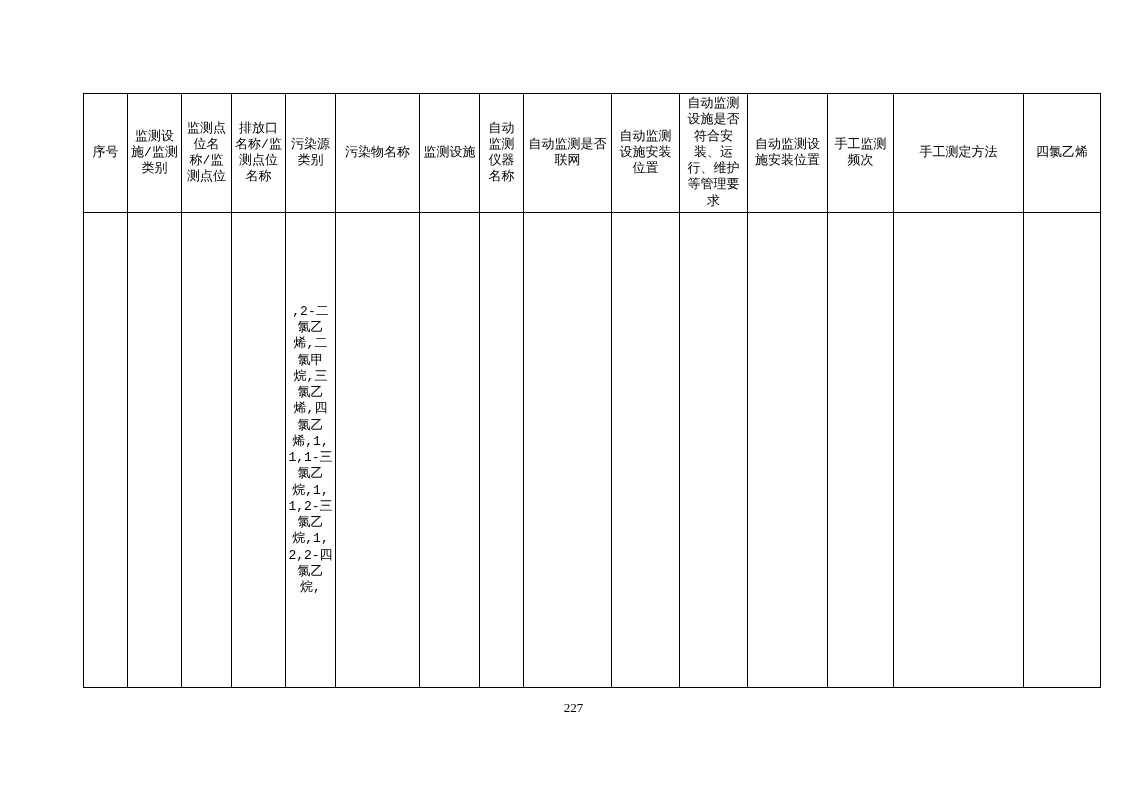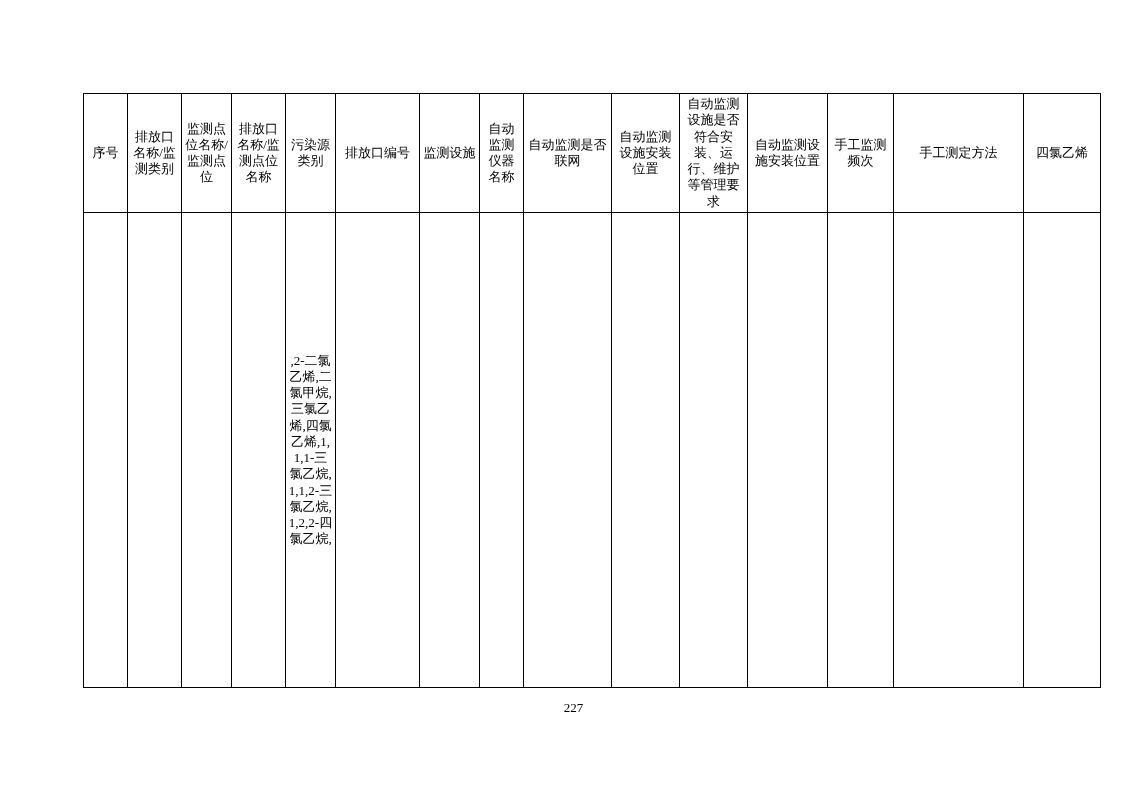--- a/index.html
+++ b/index.html
@@ -35,21 +35,21 @@
     width: 957px;
   }
   table.monitor-table th,
   table.monitor-table td {
     border: 1px solid #000000;
     vertical-align: middle;
     text-align: center;
     padding: 2px 2px;
     font-size: 13px;
     line-height: 1.25;
-    font-family: Liberation Serif, serif;
+    font-family: Liberation Mono, monospace;
   }
   table.monitor-table th {
     font-weight: normal;
     height: 114px;
   }
   
   col.c0 { width: 44px; }
   col.c1 { width: 54px; }
   col.c2 { width: 50px; }
   col.c3 { width: 54px; }
@@ -116,33 +116,33 @@
           <col class="c12">
           <col class="c13">
           <col class="c14">
       </colgroup>
       <thead>
         <tr>
           <th>
               <span class="hdr-tight">序号</span>
             </th>
           <th>
-              <span class="hdr-tight">排放口名称/监测类别</span>
+              <span class="hdr-tight">监测设施/监测类别</span>
             </th>
           <th>
               <span class="hdr-tight">监测点位名称/监测点位</span>
             </th>
           <th>
               <span class="hdr-tight">排放口名称/监测点位名称</span>
             </th>
           <th>
               <span class="hdr-tight">污染源类别</span>
             </th>
           <th>
-              <span class="hdr-tight">排放口编号</span>
+              <span class="hdr-tight">污染物名称</span>
             </th>
           <th>
               <span class="hdr-tight">监测设施</span>
             </th>
           <th>
               <span class="hdr-tight">自动监测仪器名称</span>
             </th>
           <th>
               <span class="hdr-tight">自动监测是否联网</span>
             </th>

